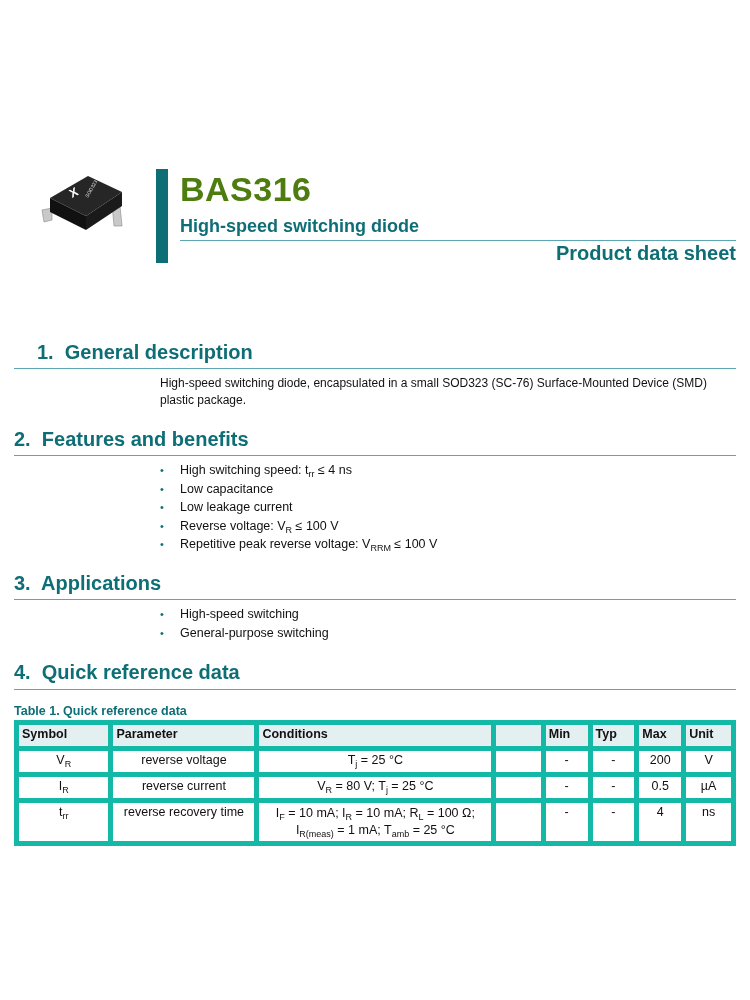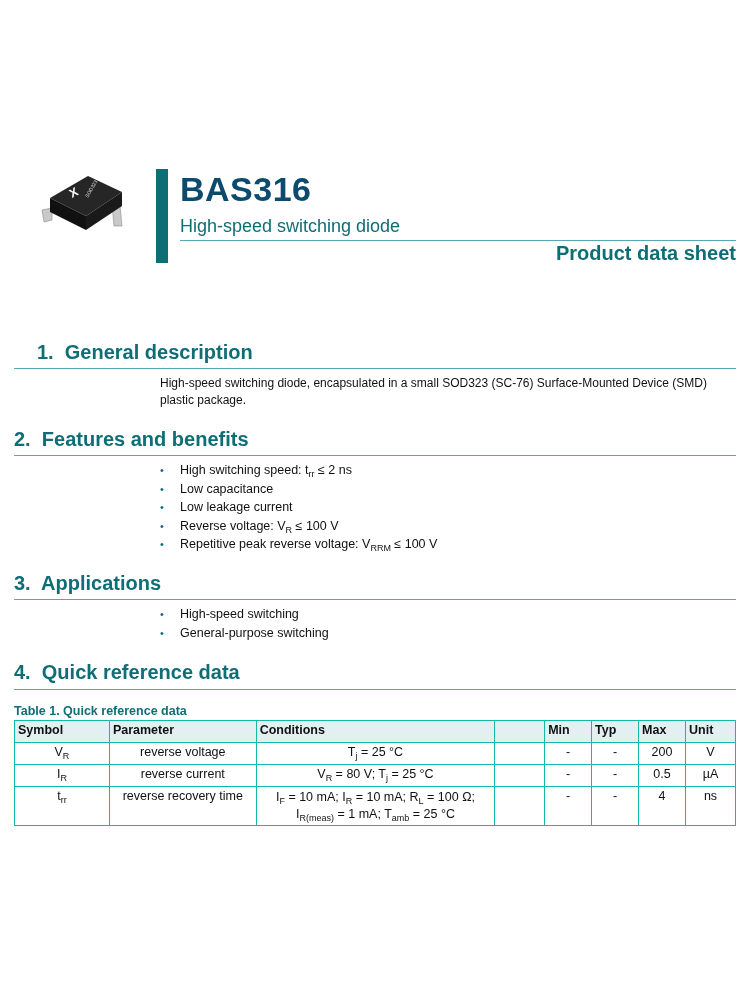--- a/index.html
+++ b/index.html
@@ -3,36 +3,36 @@
 <meta charset="utf-8">
 <style>
   html, body { margin:0; padding:0; }
   body {
     width:750px; height:1000px; background:#ffffff; position:relative; overflow:hidden;
     font-family:"Liberation Sans", sans-serif; color:#111;
   }
   
   .chip { position:absolute; left:38px; top:168px; width:92px; height:70px; }
   .vbar { position:absolute; left:156px; top:169px; width:12px; height:94px; background:#0e6e76; }
-  .title { position:absolute; left:180px; top:170px; font-size:34px; font-weight:bold; color:#0c4a6e; letter-spacing:0.5px; }
-  .subtitle { position:absolute; left:180px; top:216px; font-size:18px; font-weight:normal; color:#0e6e76; }
+  .title { position:absolute; left:180px; top:170px; font-size:34px; font-weight:bold; color:#4d7c0f; letter-spacing:0.5px; }
+  .subtitle { position:absolute; left:180px; top:216px; font-size:18px; font-weight:bold; color:#0e6e76; }
   .sub-rule { position:absolute; left:180px; top:240px; width:556px; height:1px; background:#5aa6b2; }
   .pds { position:absolute; right:14px; top:242px; font-size:20px; font-weight:bold; color:#0e6e76; }
 
   .sec-h { position:absolute; left:14px; font-size:20px; font-weight:bold; color:#0e6e76; }
   .sec-rule { position:absolute; left:14px; width:722px; height:1px; background:#5aa6b2; }
   .body-text { position:absolute; left:160px; font-size:12px; line-height:17px; color:#111; width:570px; }
   ul.bul { position:absolute; left:160px; margin:0; padding:0; list-style:none; font-size:12.5px; }
   ul.bul li { position:relative; padding-left:20px; height:18.5px; line-height:18.5px; }
   ul.bul li .dot { position:absolute; left:0; top:0; color:#0e6e76; font-size:11px; }
   sub { font-size:9px; vertical-align:-3px; line-height:0; }
 
   .tbl-caption { position:absolute; left:14px; top:704px; font-size:12.5px; font-weight:bold; color:#0e6e76; }
   table.qrd { position:absolute; left:14px; top:720px; border-collapse:collapse; font-size:12.5px; width:722px; }
-  table.qrd td, table.qrd th { border:1px solid #14b8a6; padding:2px 3px; vertical-align:top; text-align:left; }
+  table.qrd td, table.qrd th { border:5px solid #14b8a6; padding:2px 3px; vertical-align:top; text-align:left; }
   table.qrd th { background:#e4eff2; font-weight:bold; height:17px; }
   table.qrd td { height:17px;text-align:center; }
 </style>
 </head>
 <body>
 
 <div class="chip">
   <svg width="92" height="70" viewBox="0 0 92 70">
     <polygon points="4,42 14,40 14,52 6,54" fill="#c9c9c9" stroke="#888" stroke-width="0.6"></polygon>
     <polygon points="74,36 82,38 84,58 76,58" fill="#c9c9c9" stroke="#888" stroke-width="0.6"></polygon>
@@ -55,21 +55,21 @@
 </div>
 <div class="sec-rule" style="top:368px;"></div>
 <div class="body-text" style="top:375px;">High-speed switching diode, encapsulated in a small SOD323 (SC-76) Surface-Mounted Device (SMD) plastic package.</div>
 
 <div class="sec-h" style="top:428px;">
   <span>2.</span>&nbsp;
   <span>Features and benefits</span>
 </div>
 <div class="sec-rule" style="top:455px;"></div>
 <ul class="bul" style="top:461px;">
-  <li><span class="dot">•</span><span>High switching speed: t</span><sub>rr</sub><span> ≤ 2 ns</span></li>
+  <li><span class="dot">•</span><span>High switching speed: t</span><sub>rr</sub><span> ≤ 4 ns</span></li>
   <li><span class="dot">•</span><span>Low capacitance</span></li>
   <li><span class="dot">•</span><span>Low leakage current</span></li>
   <li><span class="dot">•</span><span>Reverse voltage: V</span><sub>R</sub><span> ≤ 100 V</span></li>
   <li><span class="dot">•</span><span>Repetitive peak reverse voltage: V</span><sub>RRM</sub><span> ≤ 100 V</span></li>
 </ul>
 
 <div class="sec-h" style="top:572px;">
   <span>3.</span>&nbsp;
   <span>Applications</span>
 </div>

